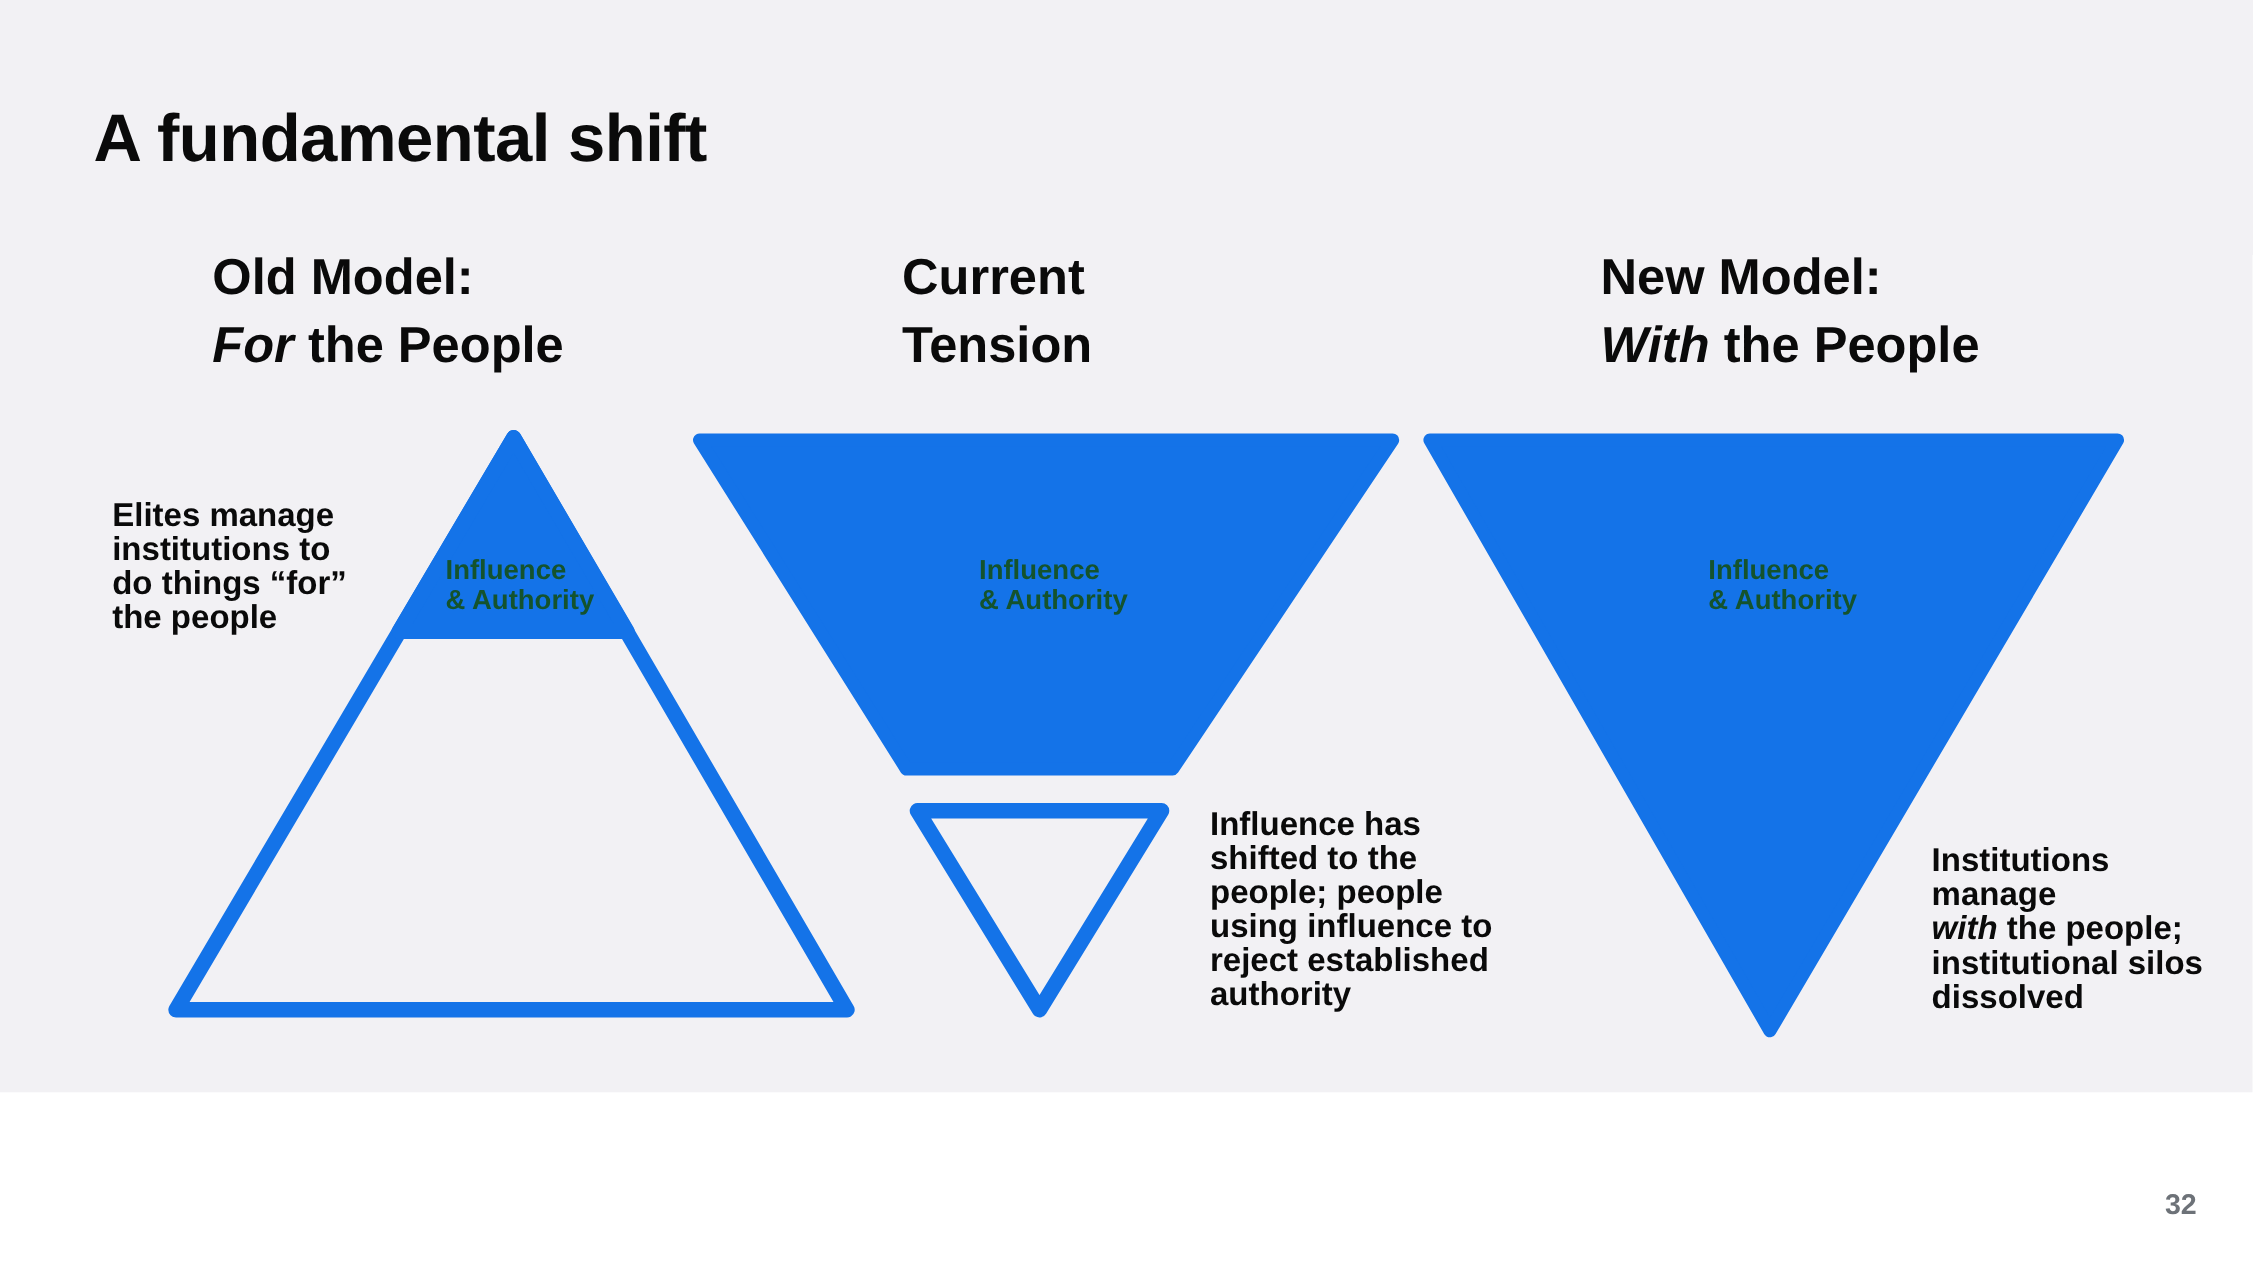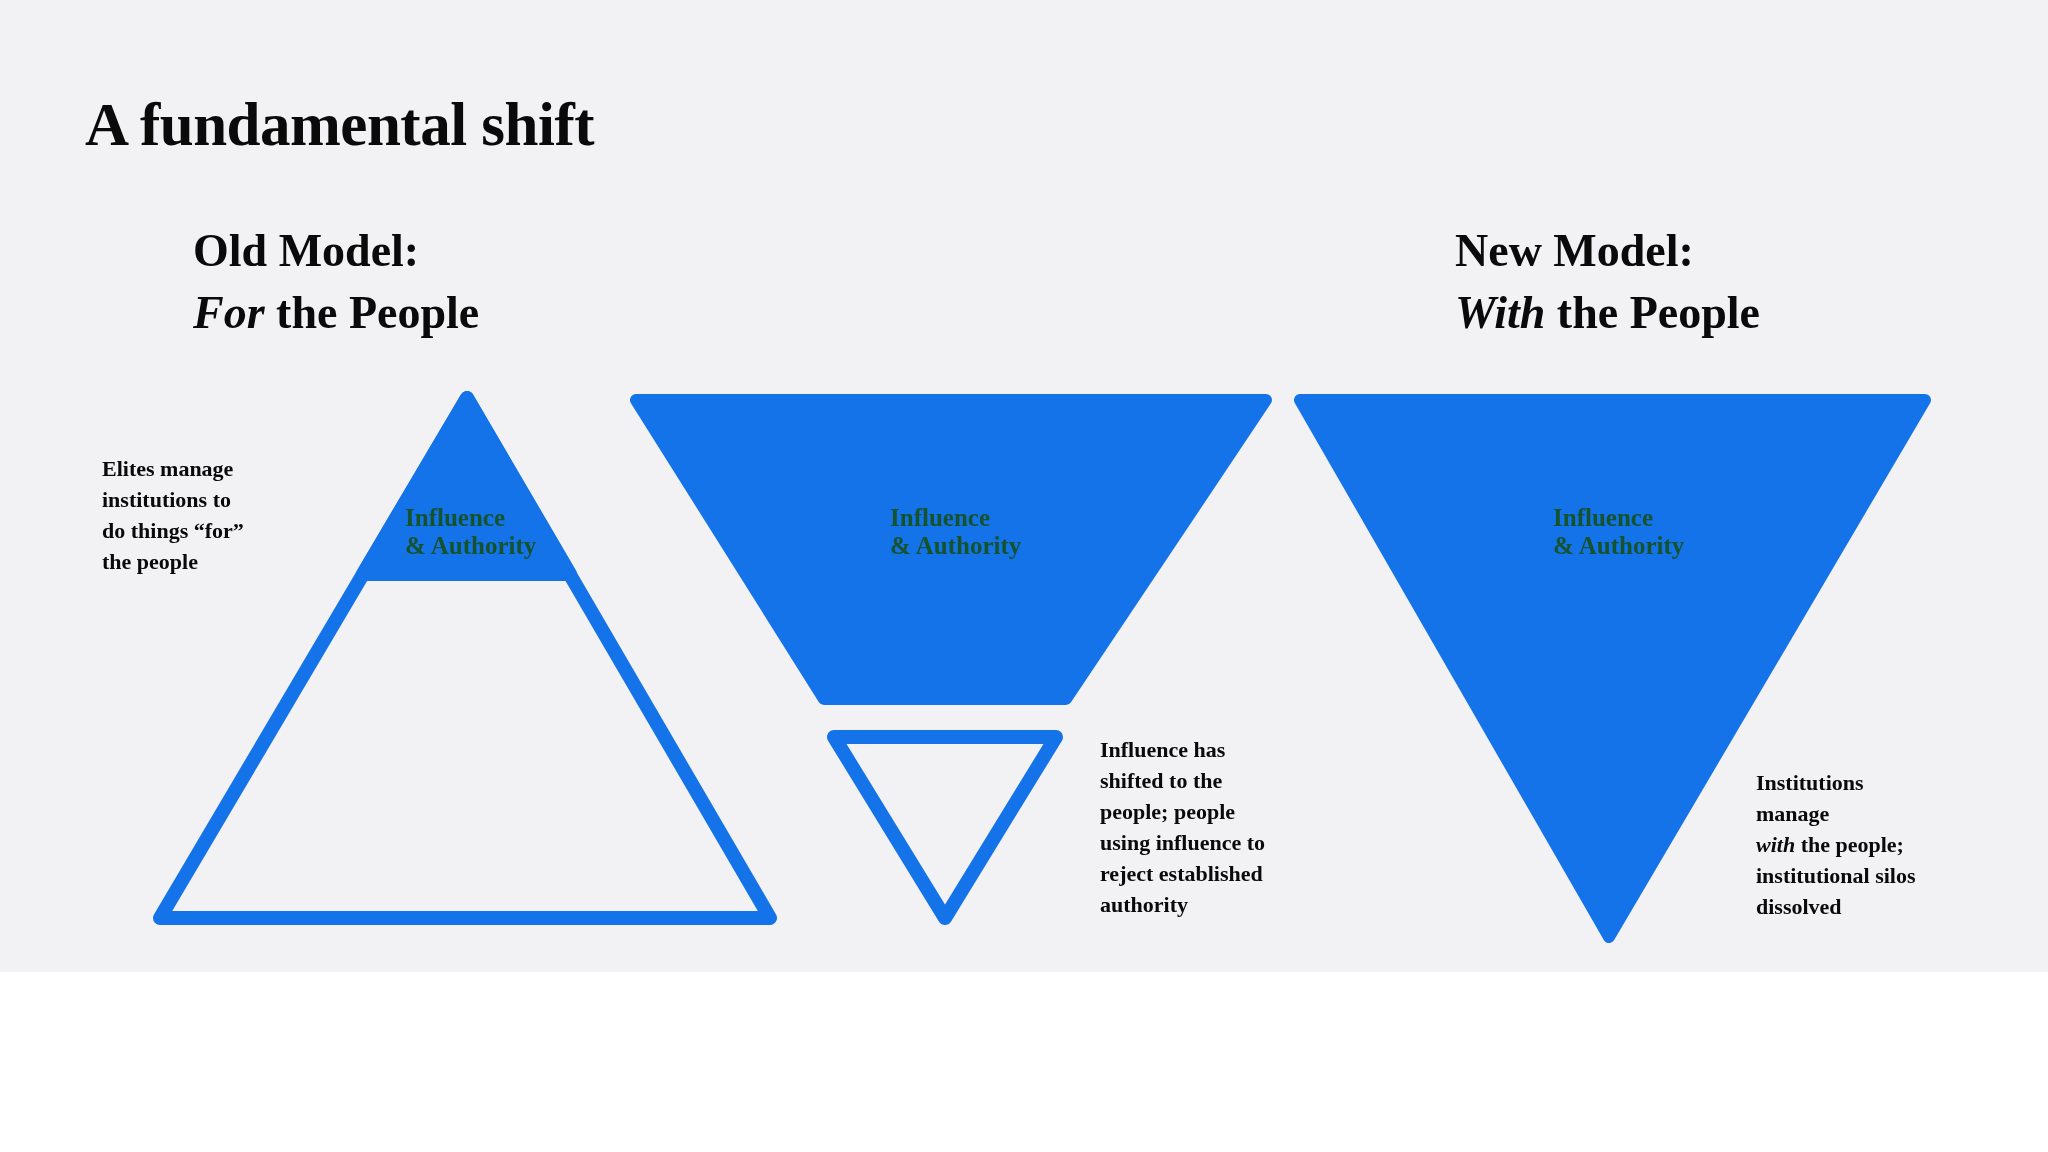--- a/index.html
+++ b/index.html
@@ -1,35 +1,35 @@
 <!DOCTYPE html>
 <html><head>
 <meta charset="utf-8">
 <style>
   html,body { margin:0; padding:0; background:#ffffff; }
   .stage {
-    position:relative; width:2048px; height:972px; overflow:hidden;
-    background:#ffffff; font-family:Liberation Serif, serif; color:#0a0a0a;
+    position:relative; width:2048px; height:1152px; overflow:hidden;
+    background:#ffffff; font-family:Liberation Sans, sans-serif; color:#0a0a0a;
   }
   .slide-bg { position:absolute; left:0; top:0; width:2048px; height:993px; background:#f2f1f4; }
   .shapes { position:absolute; left:0; top:0; width:2048px; height:1152px; }
   .title {
     position:absolute; left:85px; top:92px;
     font-size:61px; line-height:66px; font-weight:700; letter-spacing:-0.5px; white-space:nowrap;
   }
   .heading {
     position:absolute; top:220px; font-size:46px; line-height:62px; font-weight:700; white-space:nowrap;
   }
   .heading em, .annotation em { font-style:italic; font-weight:700;text-align:right; }
   .shape-label {
     position:absolute; top:504px; font-size:25px; line-height:28px; font-weight:700;
     color:#14532d; white-space:pre-line;
   }
   .annotation {
-    position:absolute; font-size:22px; line-height:31px; font-weight:700; white-space:pre-line;
+    position:absolute; font-size:30px; line-height:31px; font-weight:700; white-space:pre-line;
   }
   .page-number {
     position:absolute; top:1081px; right:51px; font-size:26px; line-height:28px;
     font-weight:700; color:#6d7278;margin-left:36px;
   }
 </style>
 </head>
 <body>
 
 <div class="stage">
@@ -54,20 +54,24 @@
     <div>Old Model:</div>
     <div><em>For</em><span> the People</span></div>
   </div>
   <div class="annotation" style="left:102px; top:453px"><span>Elites manage
 institutions to
 do things “for”
 the people</span></div>
   <div class="shape-label" style="left:405px">Influence
 &amp; Authority</div>
 
+  <div class="heading" style="left:820px">
+    <div>Current</div>
+    <div><em></em><span>Tension</span></div>
+  </div>
   <div class="annotation" style="left:1100px; top:734px"><span>Influence has
 shifted to the
 people; people
 using influence to
 reject established
 authority</span></div>
   <div class="shape-label" style="left:890px">Influence
 &amp; Authority</div>
 
   <div class="heading" style="left:1455px">

